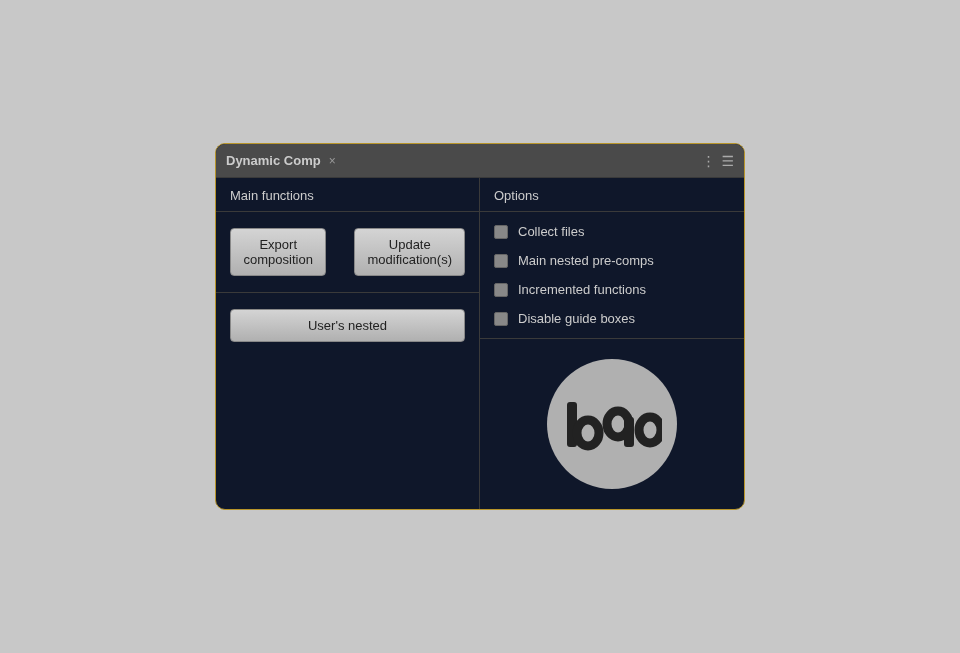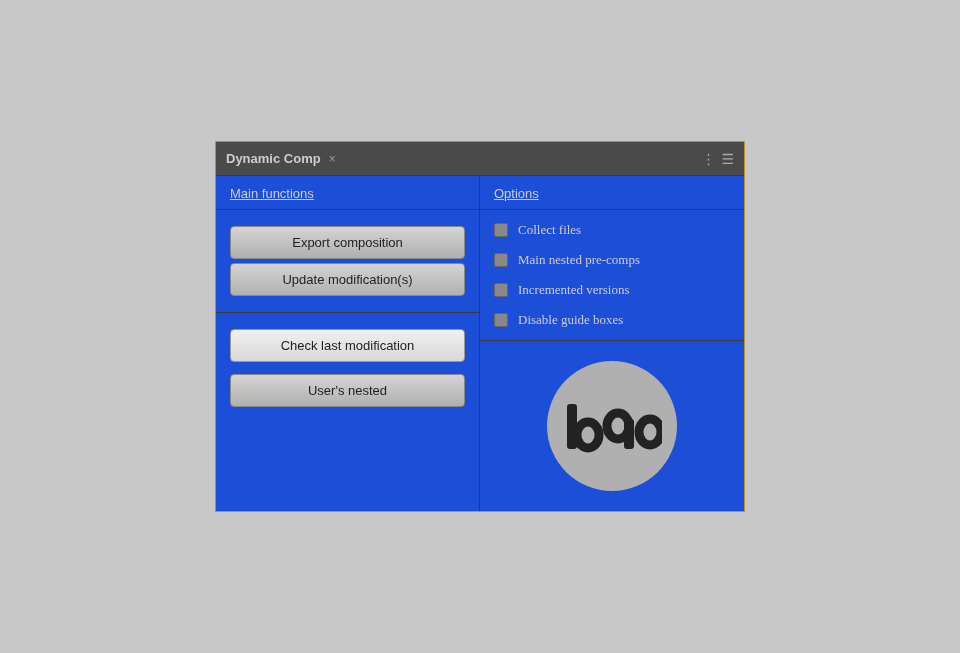--- a/index.html
+++ b/index.html
@@ -9,23 +9,23 @@
       height: 653px;
       background: #c8c8c8;
       display: flex;
       align-items: center;
       justify-content: center;
       font-family: Arial, sans-serif;
     }
 
     .panel {
       width: 530px;
-      background: #1d4ed8;
+      background: #0f172a;
       border: 1.5px solid #b8952a;
-      border-radius: 0;
+      border-radius: 10px;
       overflow: hidden;
     }
 
     .titlebar {
       background: #4a4a4a;
       display: flex;
       align-items: center;
       justify-content: space-between;
       padding: 6px 10px;
       height: 34px;
@@ -79,29 +79,28 @@
       width: 50%;
       display: flex;
       flex-direction: column;
     }
 
     .section-header {
       color: #cccccc;
       font-size: 13px;
       padding: 10px 14px 8px 14px;
       border-bottom: 1px solid #3a3a3a;
-      text-decoration: underline;
     }
 
     .left-top {
       border-bottom: 1px solid #3a3a3a;
       padding: 16px 14px;
       display: flex;
-      flex-direction: column;
-      gap: 4px;
+      flex-direction: row;
+      gap: 28px;
     }
 
     .left-bottom {
       padding: 16px 14px;
       display: flex;
       flex-direction: column;
       gap: 12px;
     }
 
     .btn {
@@ -121,21 +120,20 @@
       background: linear-gradient(to bottom, #f0f0f0, #d8d8d8);
       border: 1px solid #999;
     }
 
     .right-top {
       border-bottom: 1px solid #3a3a3a;
       padding: 12px 14px;
       display: flex;
       flex-direction: column;
       gap: 14px;
-      font-family: Liberation Serif, serif;
     }
 
     .right-bottom {
       flex: 1;
       display: flex;
       align-items: center;
       justify-content: center;
       padding: 20px;
     }
 
@@ -189,40 +187,39 @@
 
     <div class="left-panel">
       <div class="section-header">Main functions</div>
 
       <div class="left-top">
         <button class="btn">Export composition</button>
         <button class="btn">Update modification(s)</button>
       </div>
 
       <div class="left-bottom">
-        <button class="btn btn-white">Check last modification</button>
         <button class="btn">User's nested</button>
       </div>
     </div>
 
     <div class="right-panel">
       <div class="section-header">Options</div>
 
       <div class="right-top">
         <div class="checkbox-row">
           <div class="checkbox"></div>
           <span>Collect files</span>
         </div>
         <div class="checkbox-row">
           <div class="checkbox"></div>
           <span>Main nested pre-comps</span>
         </div>
         <div class="checkbox-row">
           <div class="checkbox"></div>
-          <span>Incremented versions</span>
+          <span>Incremented functions</span>
         </div>
         <div class="checkbox-row">
           <div class="checkbox"></div>
           <span>Disable guide boxes</span>
         </div>
       </div>
 
       <div class="right-bottom">
         <div class="bao-logo">
           <svg width="100" height="55" viewBox="0 0 100 55">

